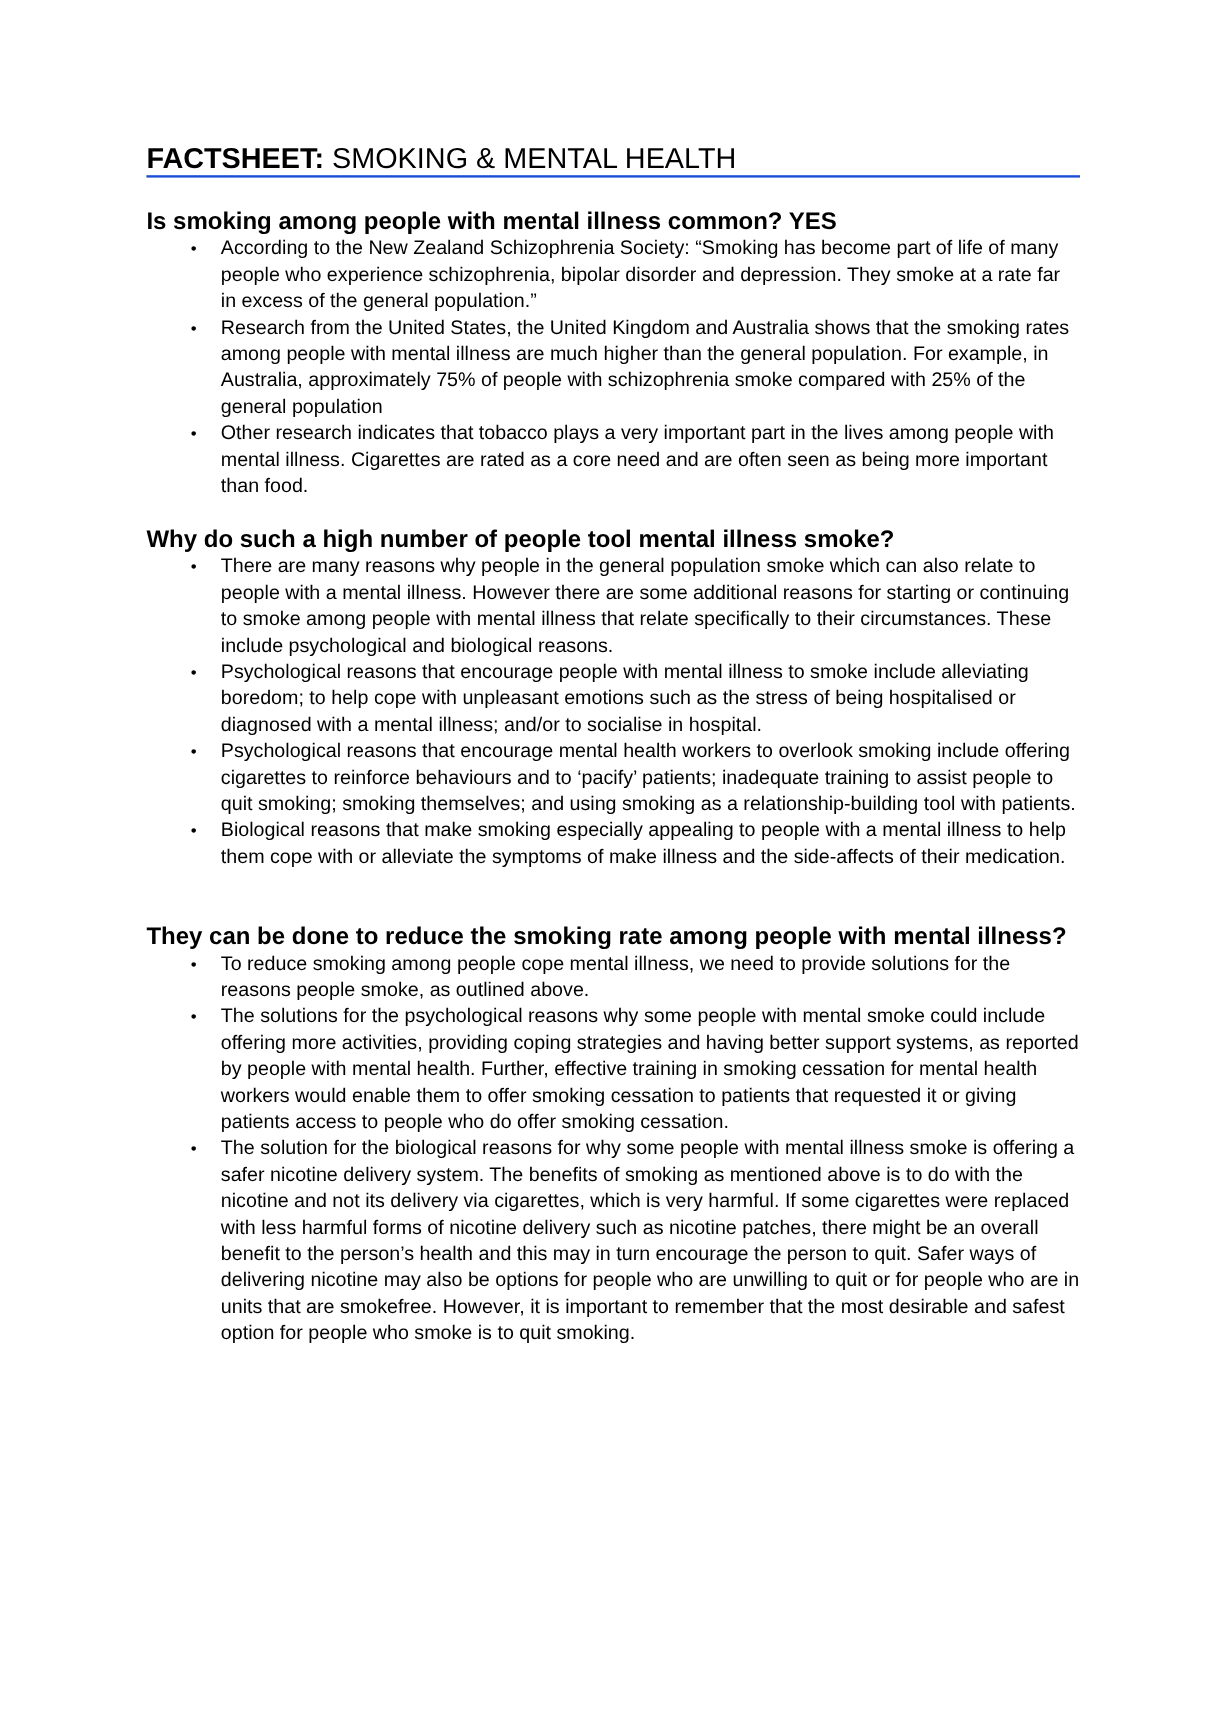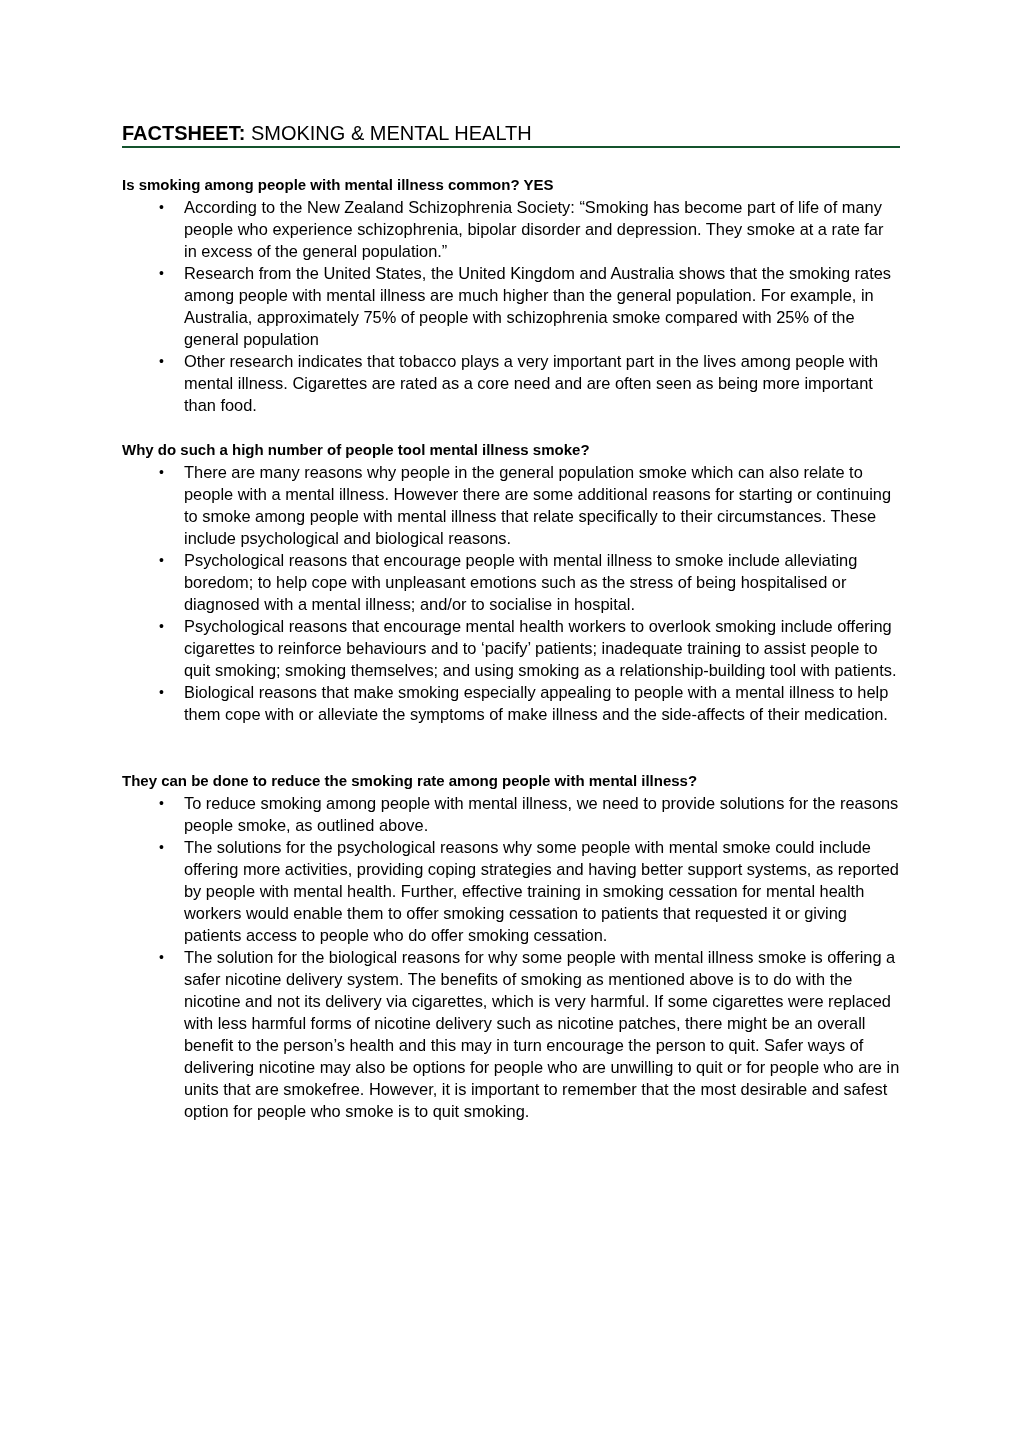--- a/index.html
+++ b/index.html
@@ -1,23 +1,23 @@
 <!DOCTYPE html>
 <html><head>
   <meta charset="utf-8">
   <style>
     html, body { margin: 0; padding: 0; background: #ffffff; }
     body { width: 1020px; height: 1443px; position: relative; overflow: hidden; }
     .page { position: absolute; left: 122px; top: 122px; width: 778px;
       font-family: "Liberation Sans", sans-serif; color: #000; }
-    .title { font-size: 20px; line-height: 22px; margin: 0; padding-bottom: 2px;
-      border-bottom: 2px solid #14532d; letter-spacing: 0; }
+    .title { font-size: 24px; line-height: 22px; margin: 0; padding-bottom: 2px;
+      border-bottom: 2px solid #1d4ed8; letter-spacing: 0; }
     .title b { font-weight: bold; }
     .title span.rest { font-weight: normal; }
-    .section-head { font-size: 15px; font-weight: bold; line-height: 22px; margin: 0; }
+    .section-head { font-size: 20px; font-weight: bold; line-height: 22px; margin: 0; }
     ul { margin: 0; padding: 0; list-style: none; }
     li { position: relative; padding-left: 62px; font-size: 16.4px; line-height: 22px; }
     li .bullet { position: absolute; left: 37px; top: 0; font-size: 14px; }
     .s1 { margin-top: 26px; }
     .s2 { margin-top: 23px; }
     .s3 { margin-top: 45px; }
   </style>
 </head>
 <body>
 
@@ -39,18 +39,18 @@
       <li><span class="bullet">•</span><span>There are many reasons why people in the general population smoke which can also relate to people with a mental illness. However there are some additional reasons for starting or continuing to smoke among people with mental illness that relate specifically to their circumstances. These include psychological and biological reasons.</span></li>
       <li><span class="bullet">•</span><span>Psychological reasons that encourage people with mental illness to smoke include alleviating boredom; to help cope with unpleasant emotions such as the stress of being hospitalised or diagnosed with a mental illness; and/or to socialise in hospital.</span></li>
       <li><span class="bullet">•</span><span>Psychological reasons that encourage mental health workers to overlook smoking include offering cigarettes to reinforce behaviours and to ‘pacify’ patients; inadequate training to assist people to quit smoking; smoking themselves; and using smoking as a relationship-building tool with patients.</span></li>
       <li><span class="bullet">•</span><span>Biological reasons that make smoking especially appealing to people with a mental illness to help them cope with or alleviate the symptoms of make illness and the side-affects of their medication.</span></li>
     </ul>
   </section>
 
   <section class="s3">
     <h2 class="section-head">They can be done to reduce the smoking rate among people with mental illness?</h2>
     <ul>
-      <li><span class="bullet">•</span><span>To reduce smoking among people with mental illness, we need to provide solutions for the reasons people smoke, as outlined above.</span></li>
+      <li><span class="bullet">•</span><span>To reduce smoking among people cope mental illness, we need to provide solutions for the reasons people smoke, as outlined above.</span></li>
       <li><span class="bullet">•</span><span>The solutions for the psychological reasons why some people with mental smoke could include offering more activities, providing coping strategies and having better support systems, as reported by people with mental health. Further, effective training in smoking cessation for mental health workers would enable them to offer smoking cessation to patients that requested it or giving patients access to people who do offer smoking cessation.</span></li>
       <li><span class="bullet">•</span><span>The solution for the biological reasons for why some people with mental illness smoke is offering a safer nicotine delivery system. The benefits of smoking as mentioned above is to do with the nicotine and not its delivery via cigarettes, which is very harmful. If some cigarettes were replaced with less harmful forms of nicotine delivery such as nicotine patches, there might be an overall benefit to the person’s health and this may in turn encourage the person to quit. Safer ways of delivering nicotine may also be options for people who are unwilling to quit or for people who are in units that are smokefree. However, it is important to remember that the most desirable and safest option for people who smoke is to quit smoking.</span></li>
     </ul>
   </section>
 </div>
 
 </body></html>

